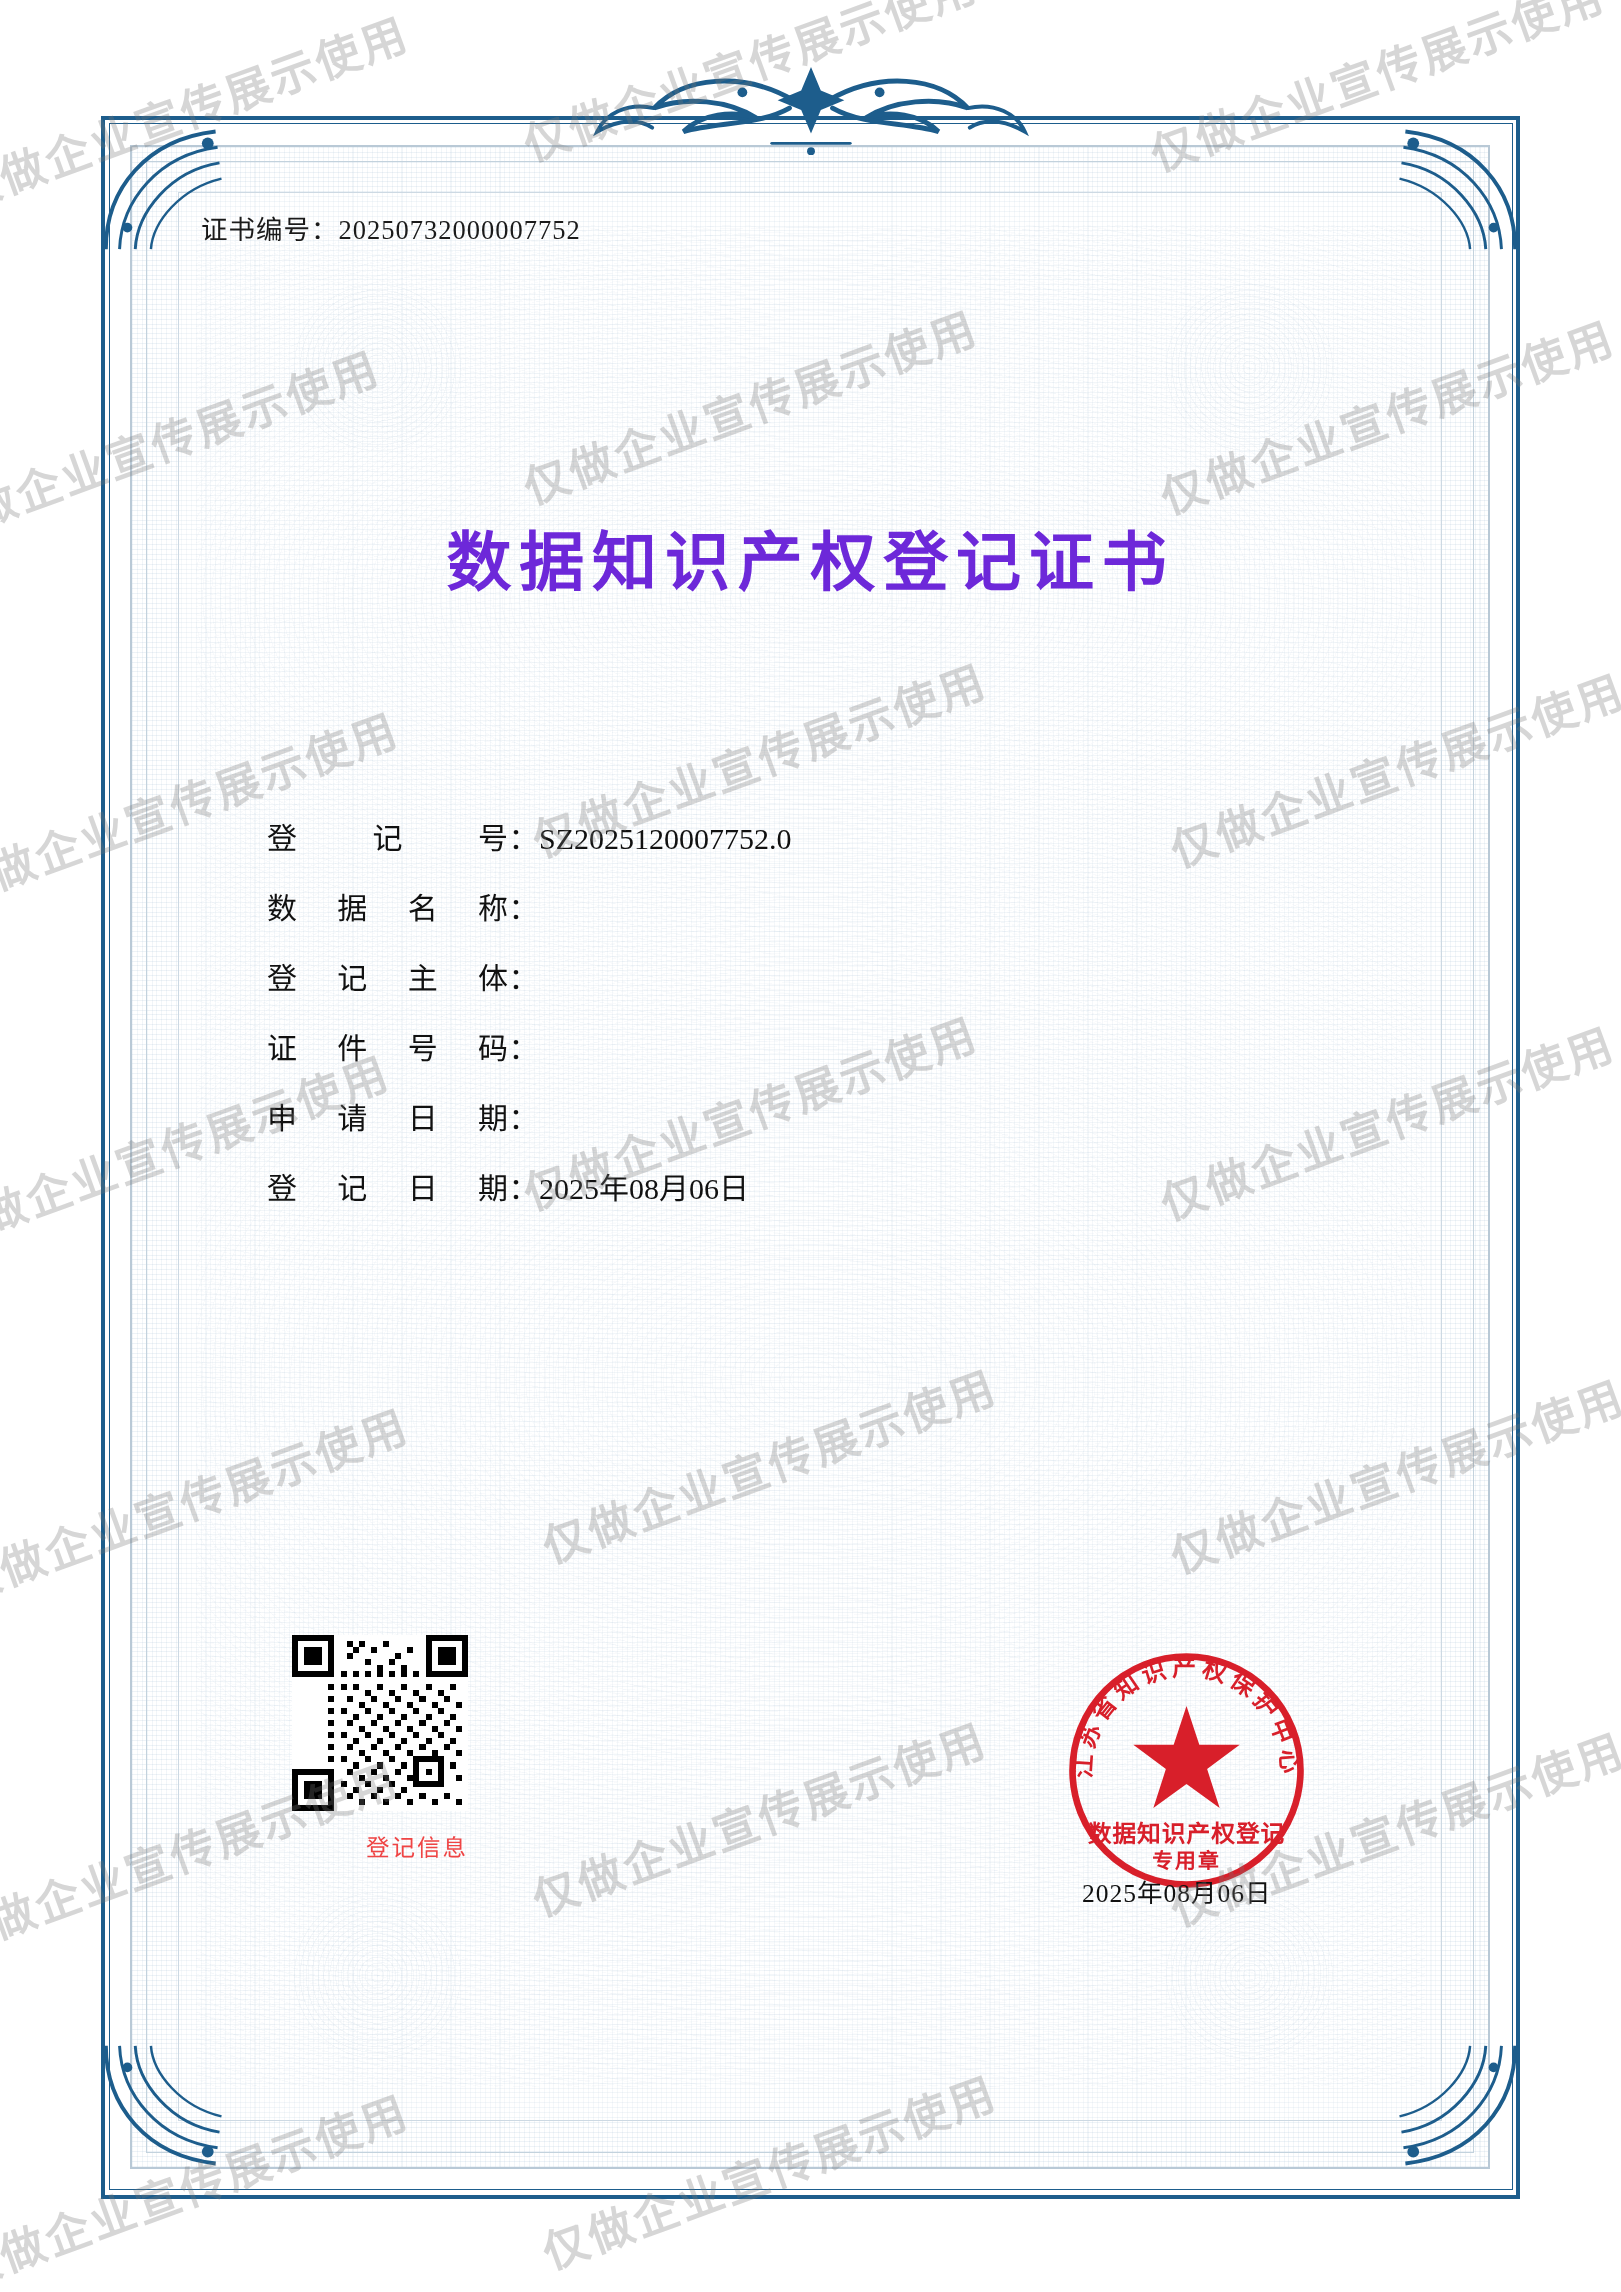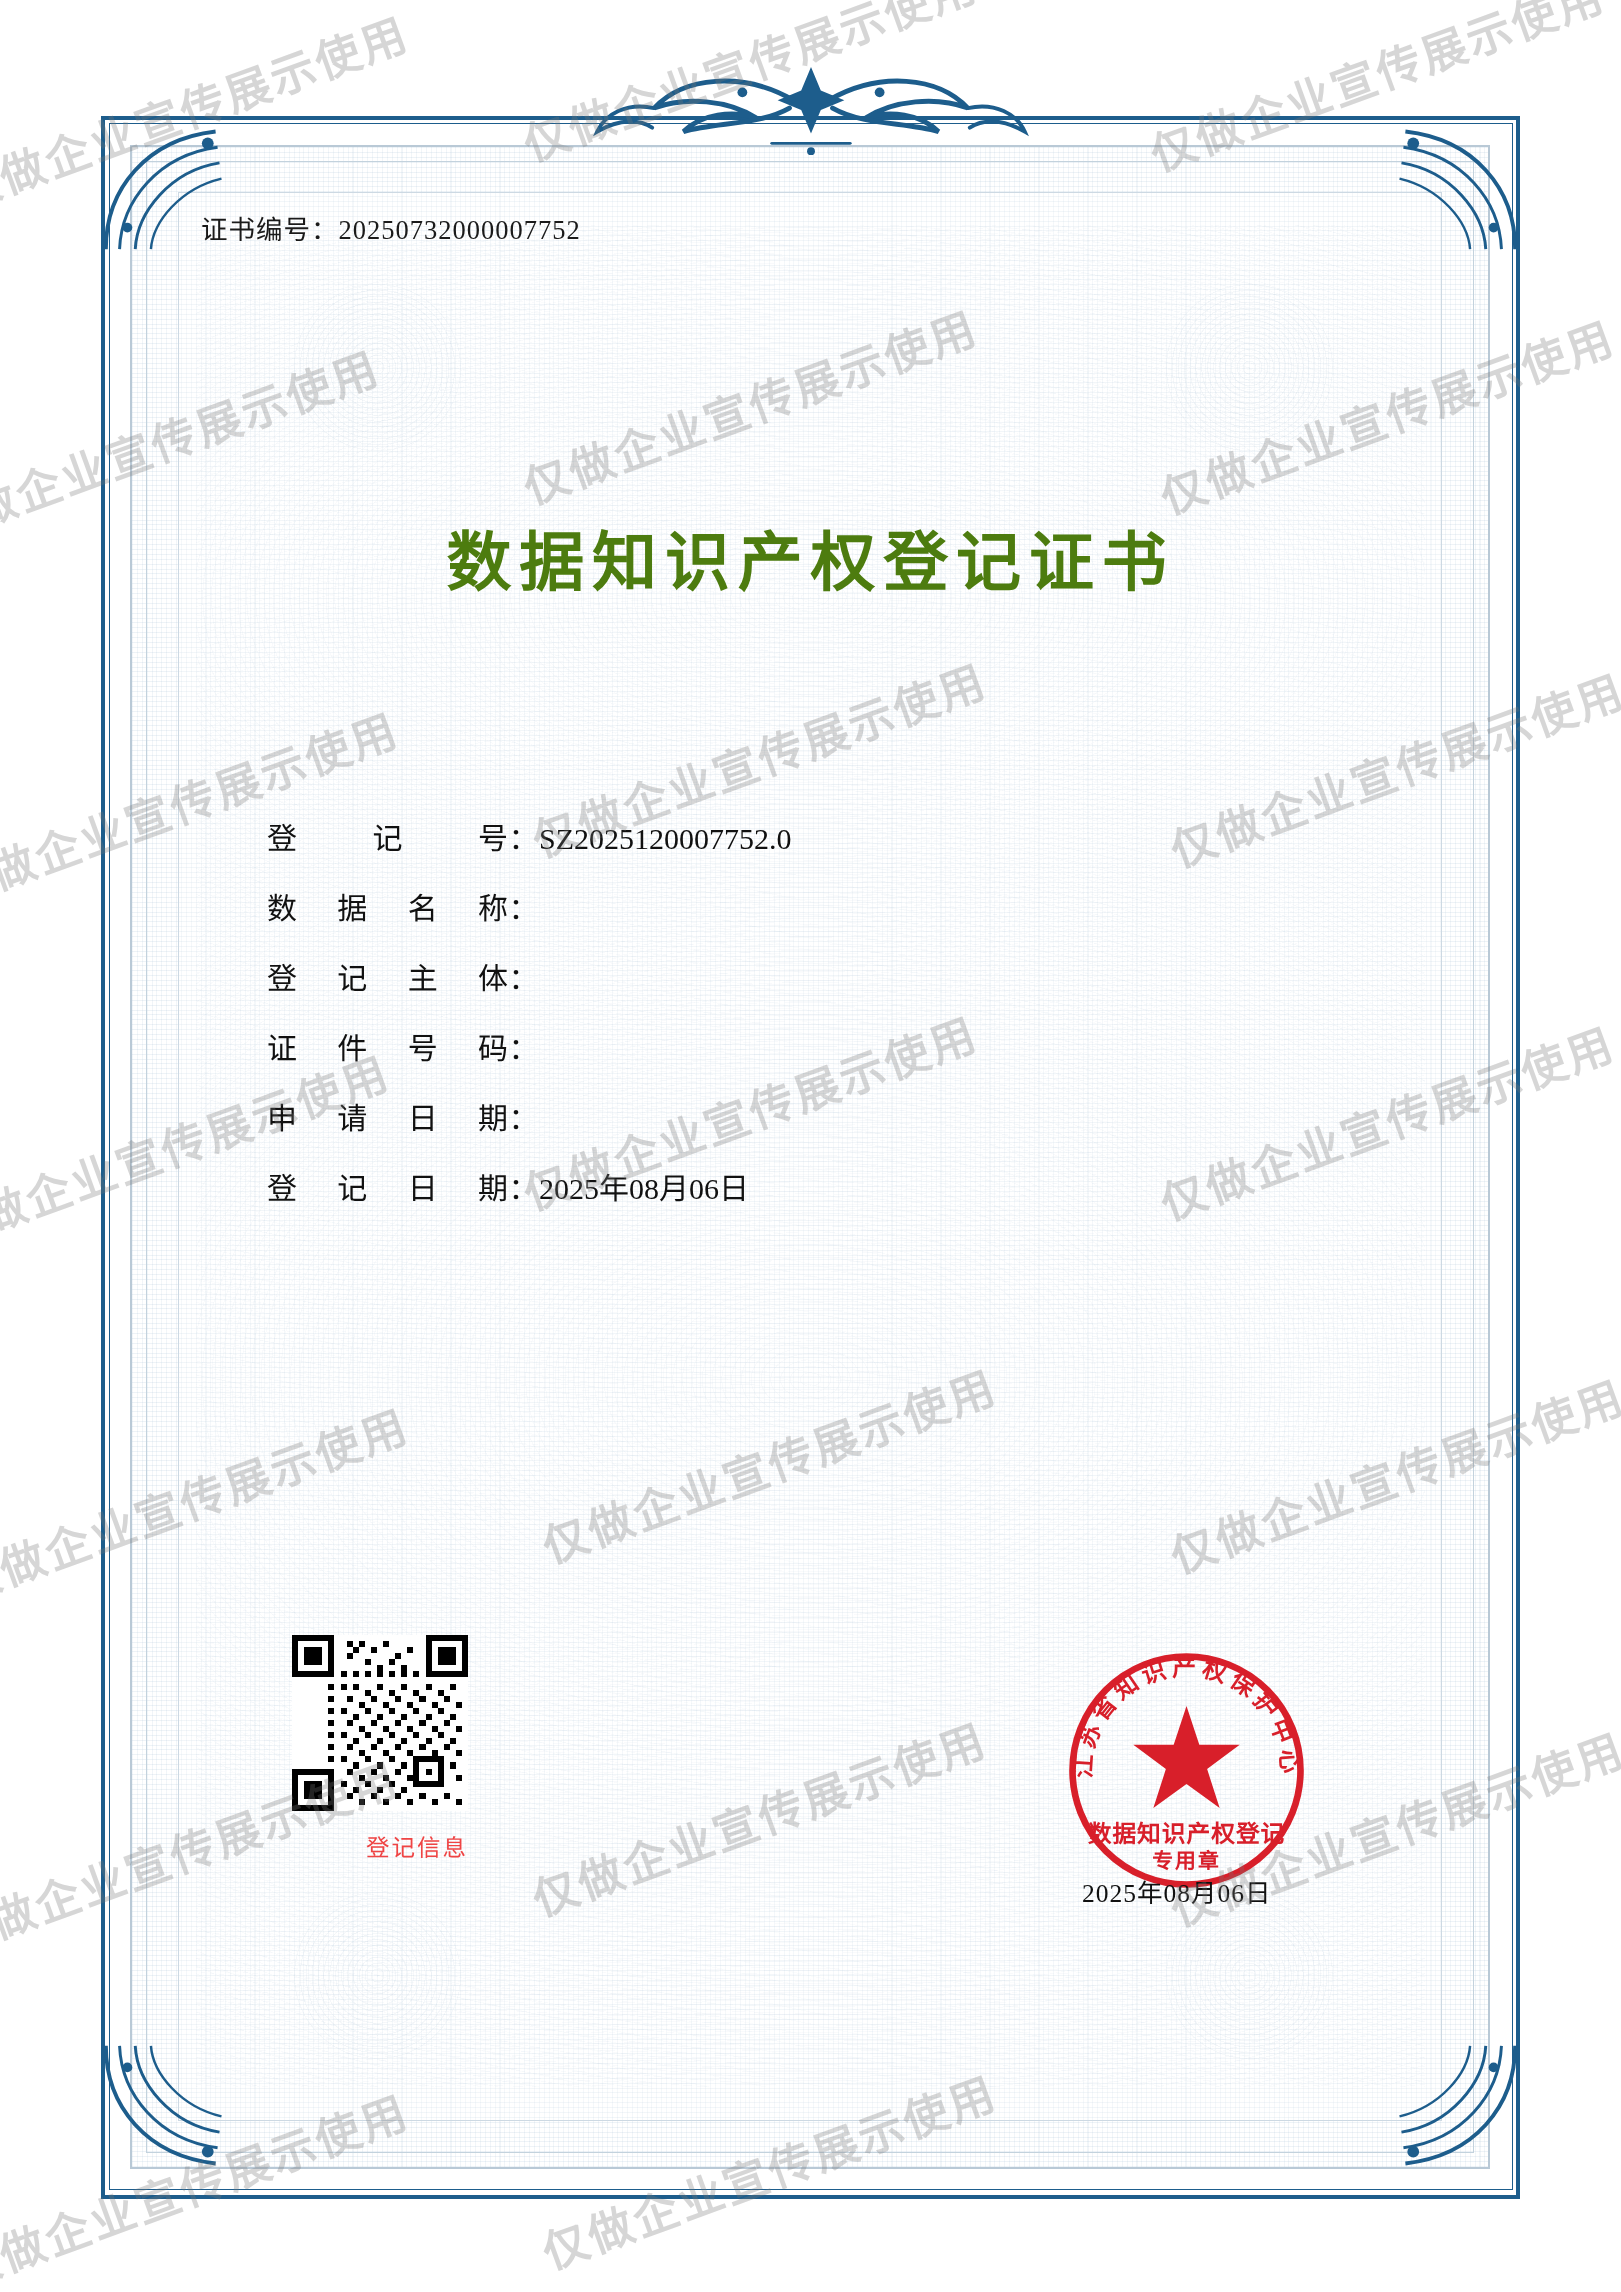--- a/index.html
+++ b/index.html
@@ -132,21 +132,21 @@
 
   .cert-title {
     position: absolute;
     left: 0;
     right: 0;
     top: 510px;
     text-align: center;
     font-size: 65px;
     font-weight: bold;
     letter-spacing: 7.8px;
-    color: #4d7c0f;
+    color: #6d28d9;
     font-family: Liberation Serif, serif;
   }
 
   .fields {
     position: absolute;
     left: 267px;
     top: 814px;
     width: 980px;
   }
   .field-row {

